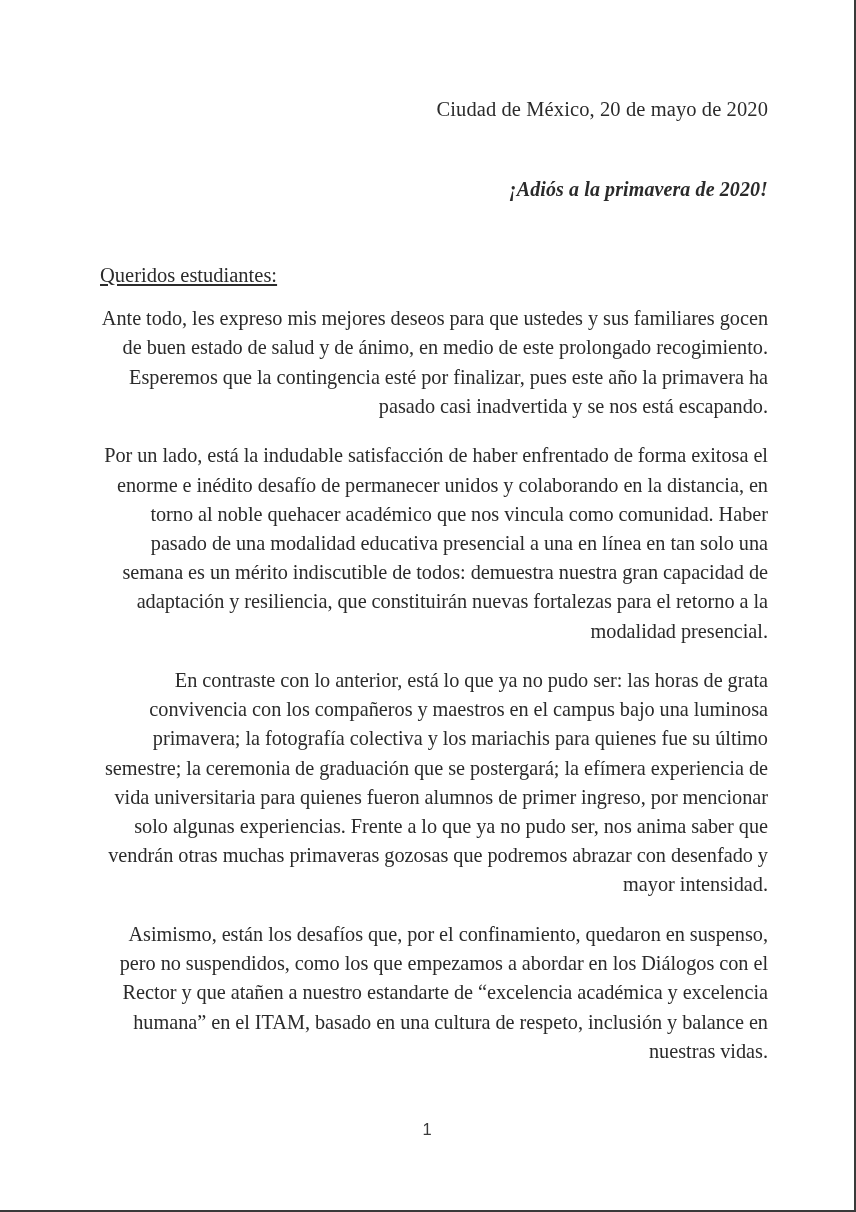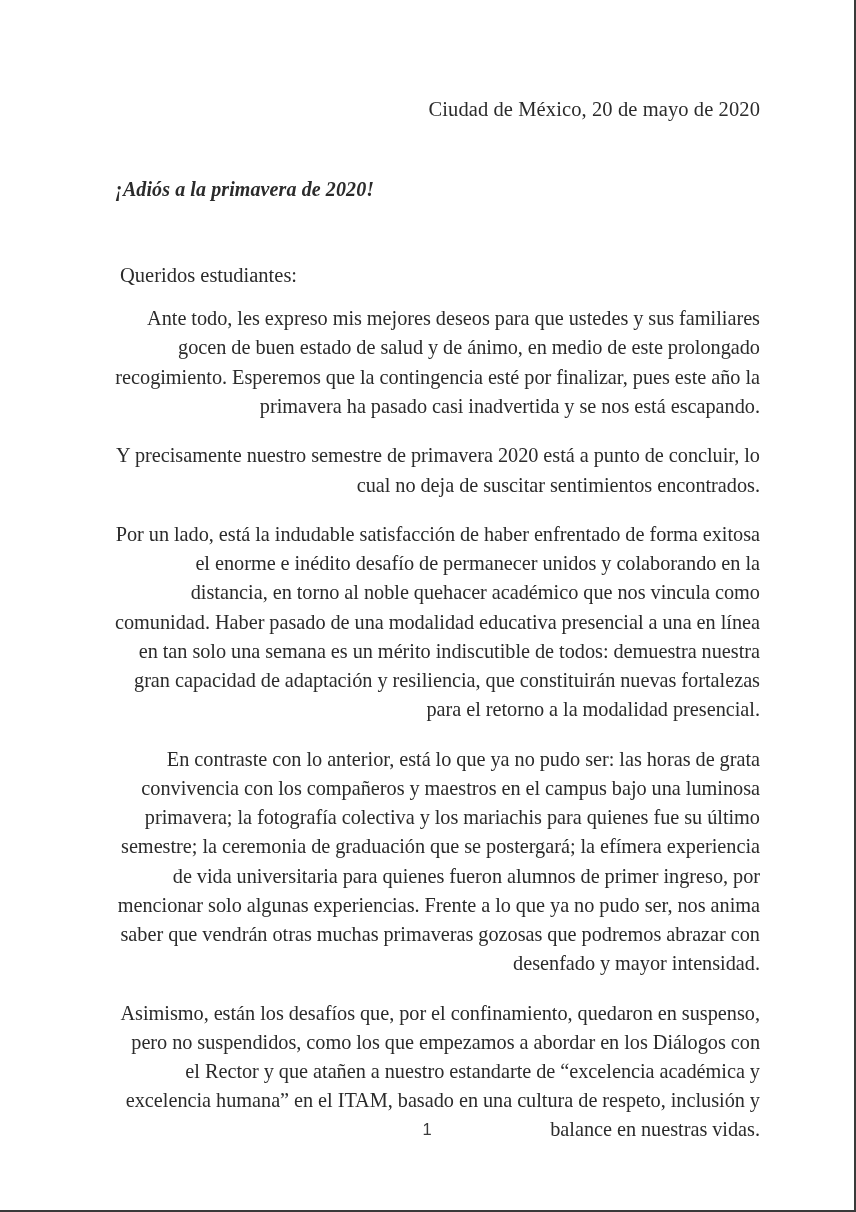--- a/index.html
+++ b/index.html
@@ -17,46 +17,46 @@
     overflow: hidden;
     border-right: 2px solid #3a3a3a;
     border-bottom: 2px solid #3a3a3a;
     font-family: "Liberation Serif", "DejaVu Serif", serif;
     color: #2b2b2b;
     -webkit-font-smoothing: antialiased;
   }
   .content {
     position: absolute;
     left: 95px;
-    right: 94px;
+    right: 86px;
     top: 0;
-    margin-left: 20px;
   }
   .date-line {
     text-align: right;
     font-size: 20.5px;
     line-height: 1.2;
     padding-top: 97px;
     letter-spacing: 0.1px;
     white-space: nowrap;
   }
   .doc-title {
-    text-align: left;
+    text-align: right;
     font-style: italic;
     font-weight: 700;
     font-size: 20px;
     line-height: 1.2;
     margin-top: 55px;
     letter-spacing: 0.1px;
   }
   .salutation {
     font-size: 20.5px;
     line-height: 1.2;
     margin-top: 62px;
     padding-left: 5px;
+    text-decoration: underline;
   }
   .para {
     font-size: 20.3px;
     line-height: 29.2px;
     margin-top: 19px;
     text-align: right;
     letter-spacing: -0.02px;
     word-spacing: -0.1px;
   }
   .para:first-of-type { margin-top: 0; }
@@ -79,21 +79,20 @@
   <div class="content">
 
     <div class="date-line">Ciudad de México, 20 de mayo de 2020</div>
 
     <div class="doc-title">¡Adiós a la primavera de 2020!</div>
 
     <div class="salutation"> Queridos estudiantes:</div>
 
     <div class="body-block">
       <p class="para">Ante todo, les expreso mis mejores deseos para que ustedes y sus familiares gocen de buen estado de salud y de ánimo, en medio de este prolongado recogimiento. Esperemos que la contingencia esté por finalizar, pues este año la primavera ha pasado casi inadvertida y se nos está escapando.</p>
-      <p class="para">Y precisamente nuestro semestre de primavera 2020 está a punto de concluir, lo cual no deja de suscitar sentimientos encontrados.</p>
       <p class="para">Por un lado, está la indudable satisfacción de haber enfrentado de forma exitosa el enorme e inédito desafío de permanecer unidos y colaborando en la distancia, en torno al noble quehacer académico que nos vincula como comunidad. Haber pasado de una modalidad educativa presencial a una en línea en tan solo una semana es un mérito indiscutible de todos: demuestra nuestra gran capacidad de adaptación y resiliencia, que constituirán nuevas fortalezas para el retorno a la modalidad presencial.</p>
       <p class="para">En contraste con lo anterior, está lo que ya no pudo ser: las horas de grata convivencia con los compañeros y maestros en el campus bajo una luminosa primavera; la fotografía colectiva y los mariachis para quienes fue su último semestre; la ceremonia de graduación que se postergará; la efímera experiencia de vida universitaria para quienes fueron alumnos de primer ingreso, por mencionar solo algunas experiencias. Frente a lo que ya no pudo ser, nos anima saber que vendrán otras muchas primaveras gozosas que podremos abrazar con desenfado y mayor intensidad.</p>
       <p class="para">Asimismo, están los desafíos que, por el confinamiento, quedaron en suspenso, pero no suspendidos, como los que empezamos a abordar en los Diálogos con el Rector y que atañen a nuestro estandarte de “excelencia académica y excelencia humana” en el ITAM, basado en una cultura de respeto, inclusión y balance en nuestras vidas.</p>
     </div>
 
   </div>
 
   <div class="page-number">1</div>
 </div>
 

